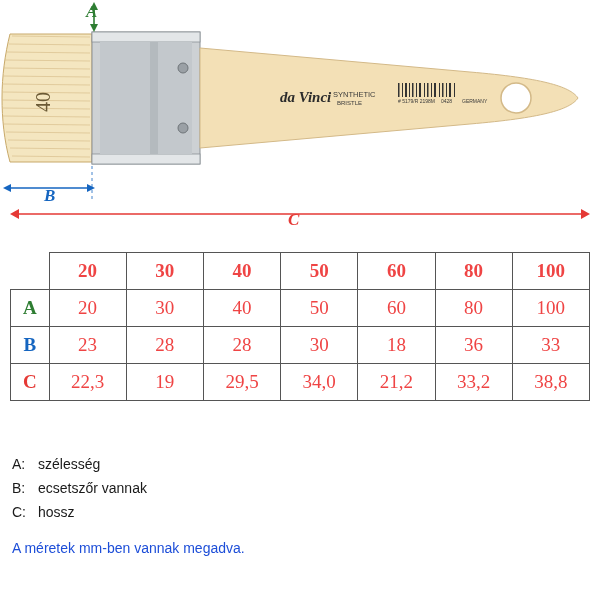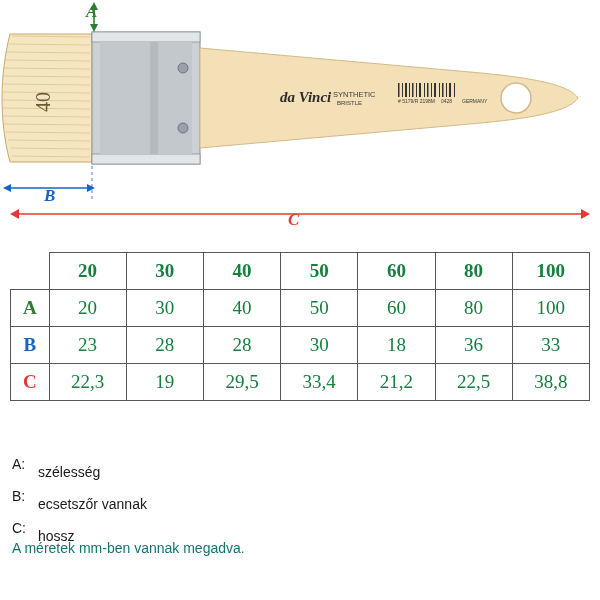--- a/index.html
+++ b/index.html
@@ -51,21 +51,21 @@
     border-collapse: collapse;
     width: 580px;
     table-layout: fixed;
   }
   table.size-table td, table.size-table th {
     border: 1px solid #555555;
     height: 36px;
     text-align: center;
     font-size: 19px;
     font-family: "Liberation Serif", serif;
-    color: #15803d;
+    color: #ef4444;
     padding: 0;
   }
   table.size-table thead th {
     font-weight: bold;
     font-size: 19px;
   }
   th.corner-cell {
     width: 38px;
     border-left: none;
     border-top: none;
@@ -95,27 +95,27 @@
   }
   .legend-row {
     display: flex;
     margin-bottom: 6px;
     line-height: 18px;
   }
   .legend-key {
     width: 26px;
     flex: 0 0 26px;
   }
-  .legend-val { flex: 1 1 auto; margin-top: 8px; }
+  .legend-val { flex: 1 1 auto; }
   .note {
     position: absolute;
     left: 12px;
     top: 540px;
     font-size: 14px;
-    color: #0f766e;
+    color: #1d4ed8;
   }
 </style>
 </head>
 <body>
 
 <div class="page">
 
   <div class="diagram">
     <svg width="600" height="240" viewBox="0 0 600 240">
 
@@ -240,23 +240,23 @@
           <td>30</td>
           <td>18</td>
           <td>36</td>
           <td>33</td>
         </tr>
         <tr>
           <td class="row-head c">C</td>
           <td>22,3</td>
           <td>19</td>
           <td>29,5</td>
-          <td>33,4</td>
+          <td>34,0</td>
           <td>21,2</td>
-          <td>22,5</td>
+          <td>33,2</td>
           <td>38,8</td>
         </tr>
       </tbody>
     </table>
   </div>
 
   <div class="legend">
     <div class="legend-row">
       <span class="legend-key">A:</span>
       <span class="legend-val">szélesség</span>

